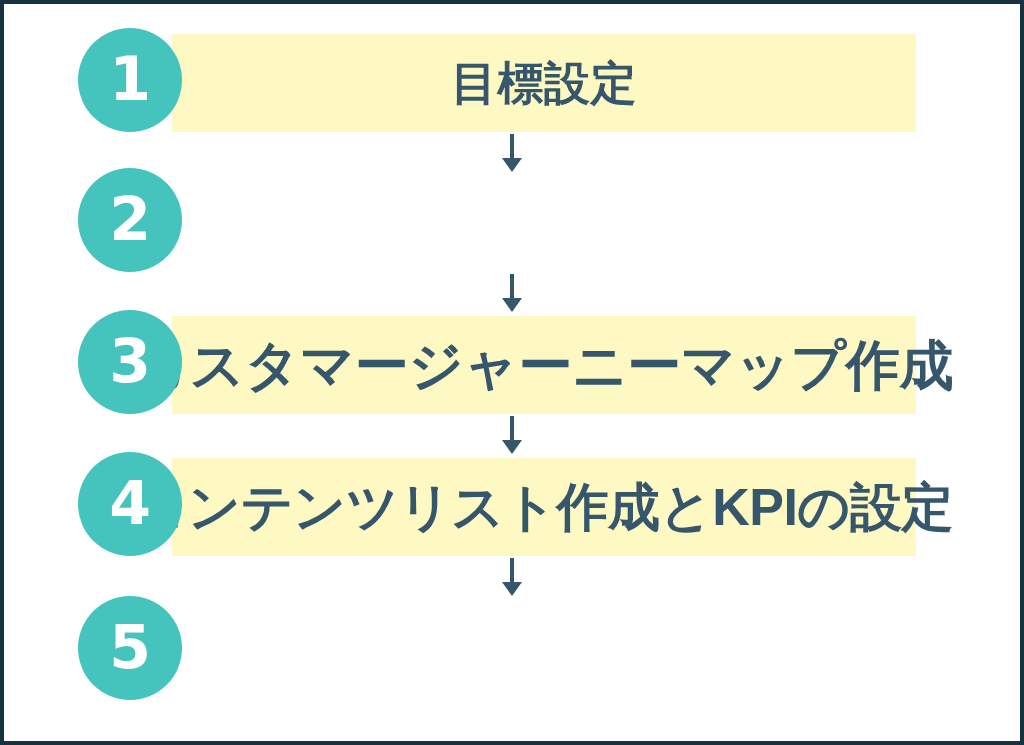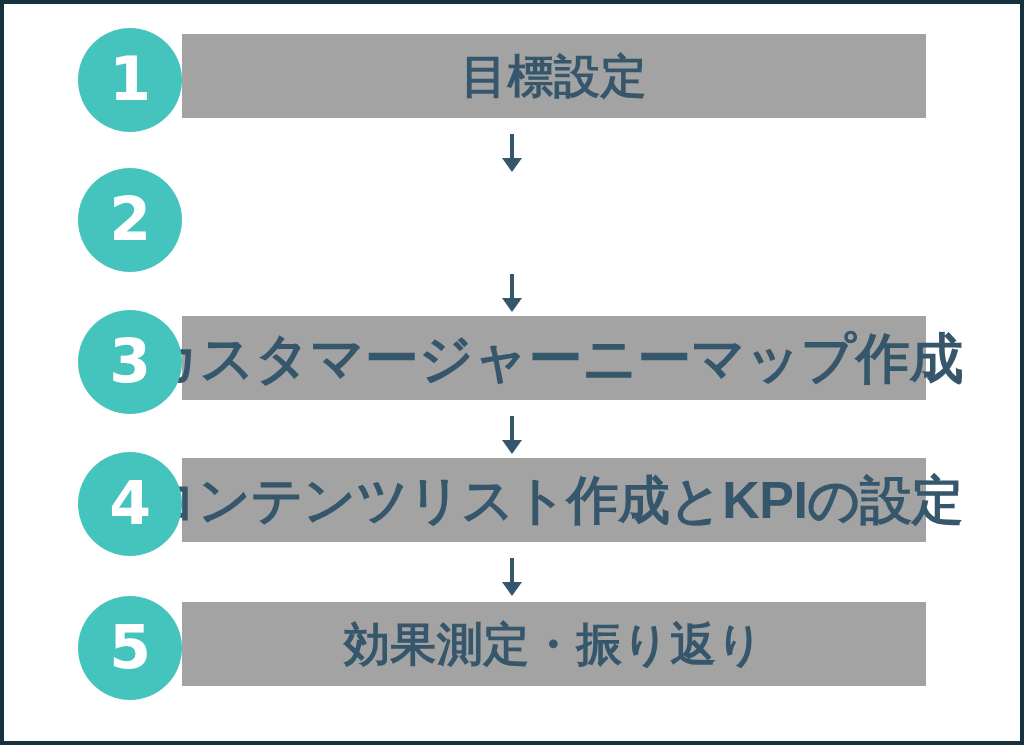--- a/index.html
+++ b/index.html
@@ -28,25 +28,25 @@
     height: 737px;
   }
   .step-row {
     position: absolute;
     left: 0;
     width: 1016px;
     height: 104px;
   }
   .step-bar {
     position: absolute;
-    left: 178px;
+    left: 168px;
     top: 6px;
     width: 744px;
-    height: 84px;
-    background: #a3a3a3;
+    height: 98px;
+    background: #fef9c3;
     display: flex;
     align-items: center;
     justify-content: center;
     box-sizing: border-box;
   }
   .step-label {
     color: #36576b;
     font-weight: 700;
     font-size: 46px;
     letter-spacing: 0.01em;
@@ -154,22 +154,19 @@
     </div>
 
     <div class="arrow" style="top:554px;">
       <svg width="34" height="40" viewBox="0 0 34 40" aria-hidden="true">
         <rect x="15" y="0" width="4" height="26" fill="#36576b"></rect>
         <polygon points="7,24 27,24 17,38" fill="#36576b"></polygon>
       </svg>
     </div>
 
     <div class="step-row" style="top:592px;">
-      <div class="step-bar">
-        <span class="step-label">効果測定・振り返り</span>
-      </div>
       <div class="step-circle">
         <span class="step-number">5</span>
       </div>
     </div>
 
   </div>
 </div>
 
 </body></html>

